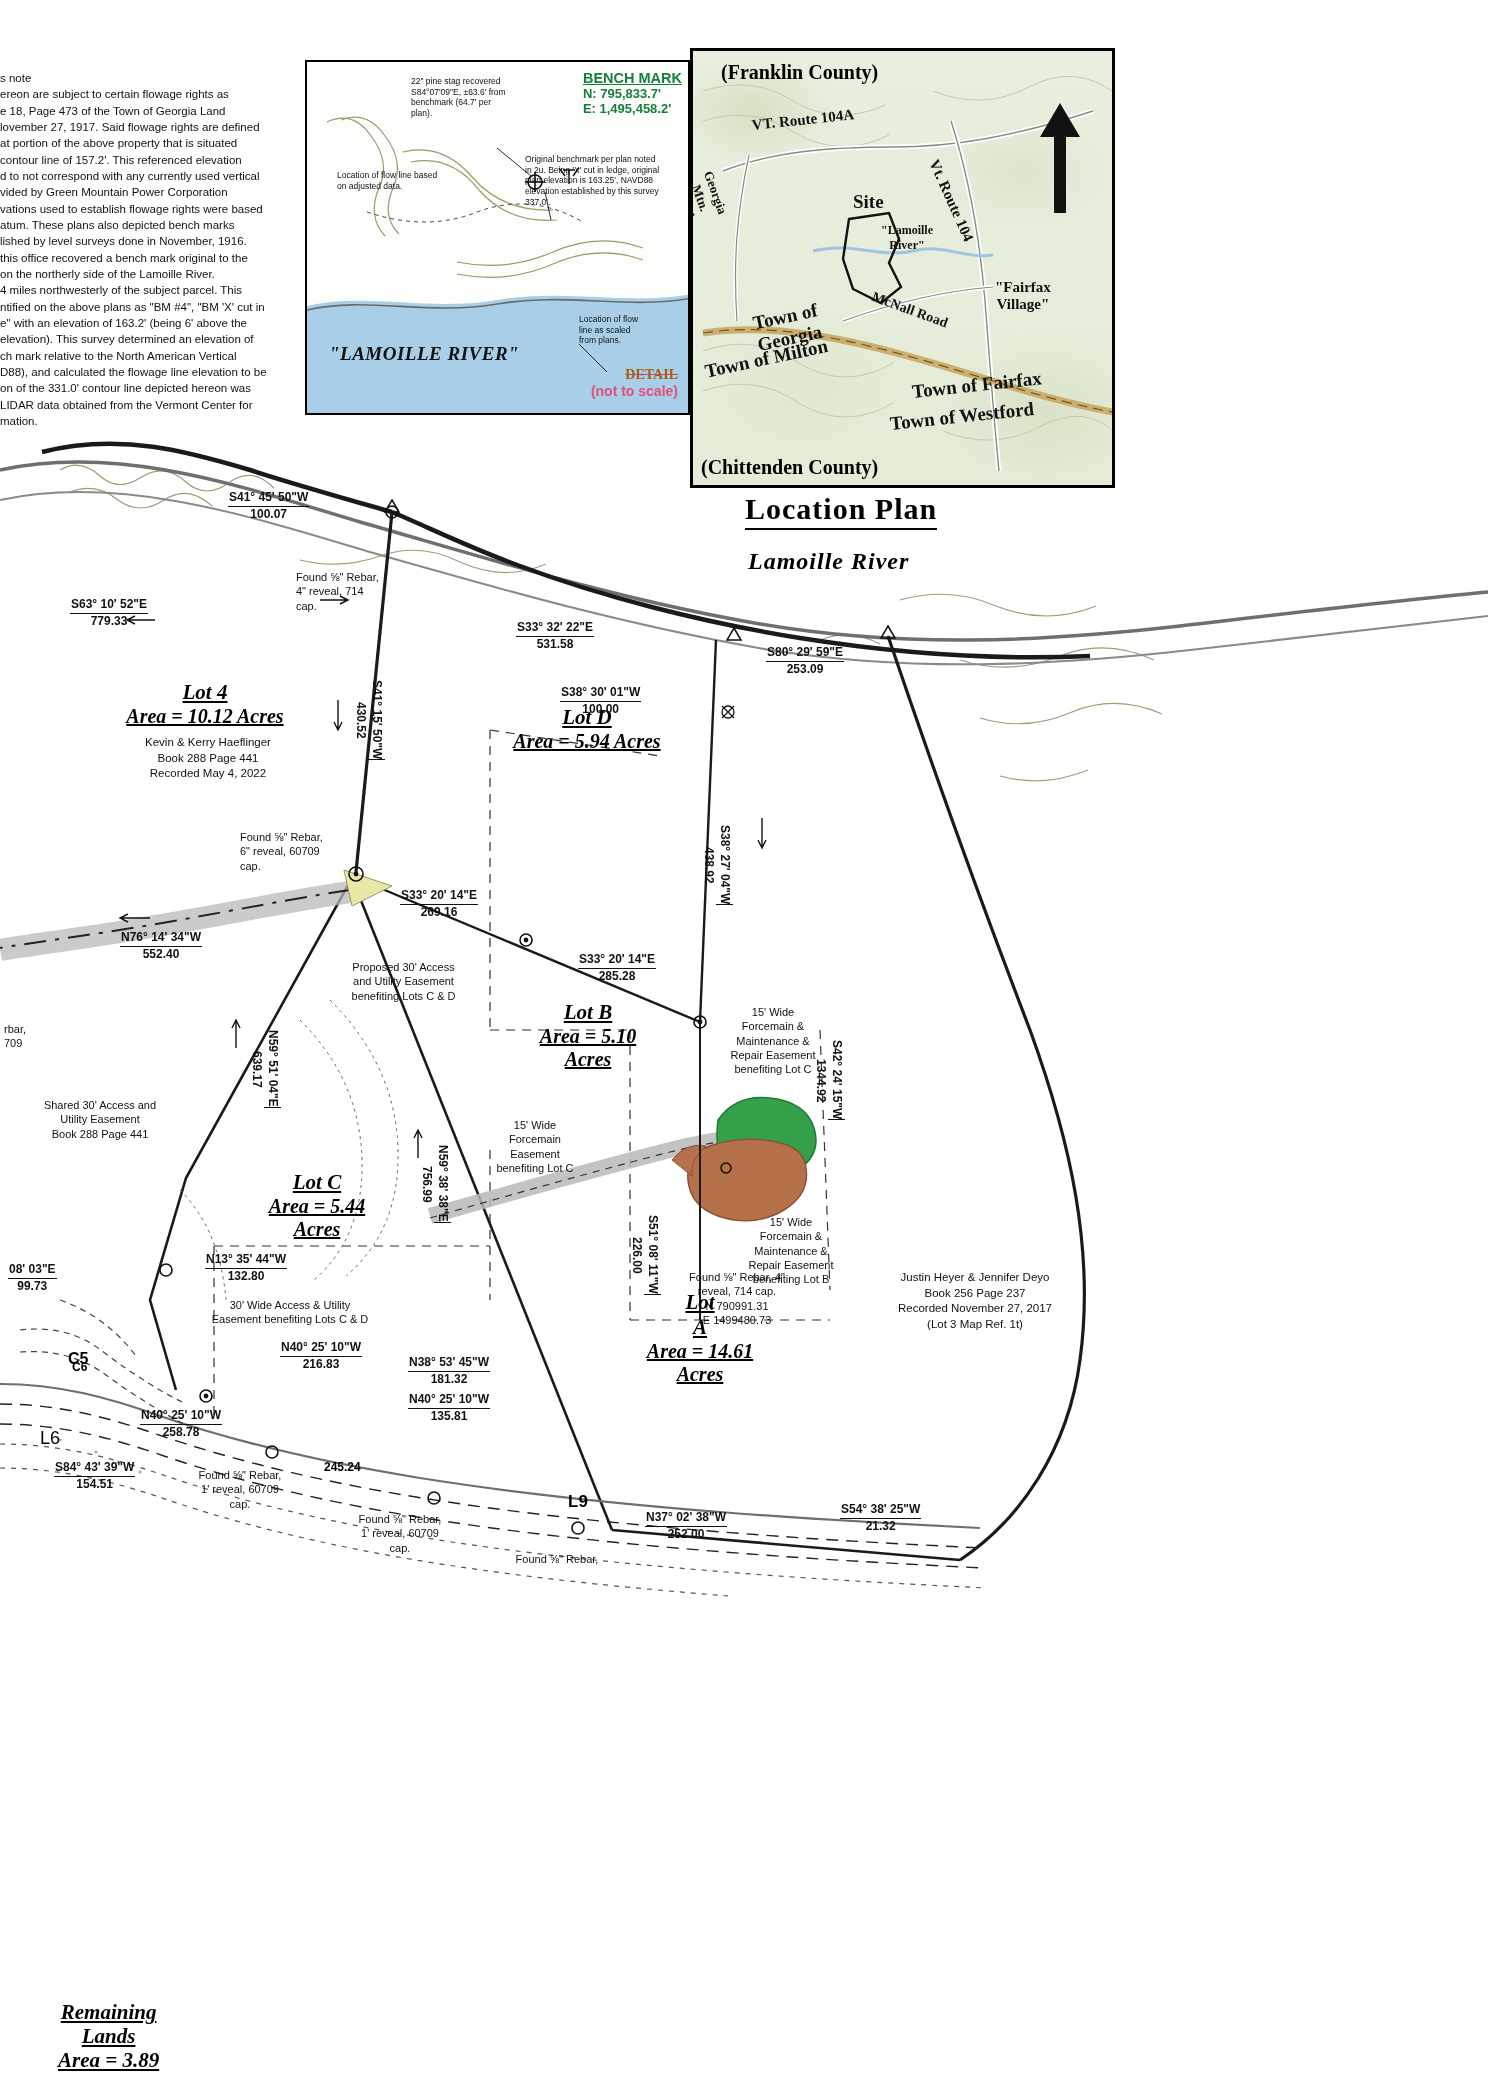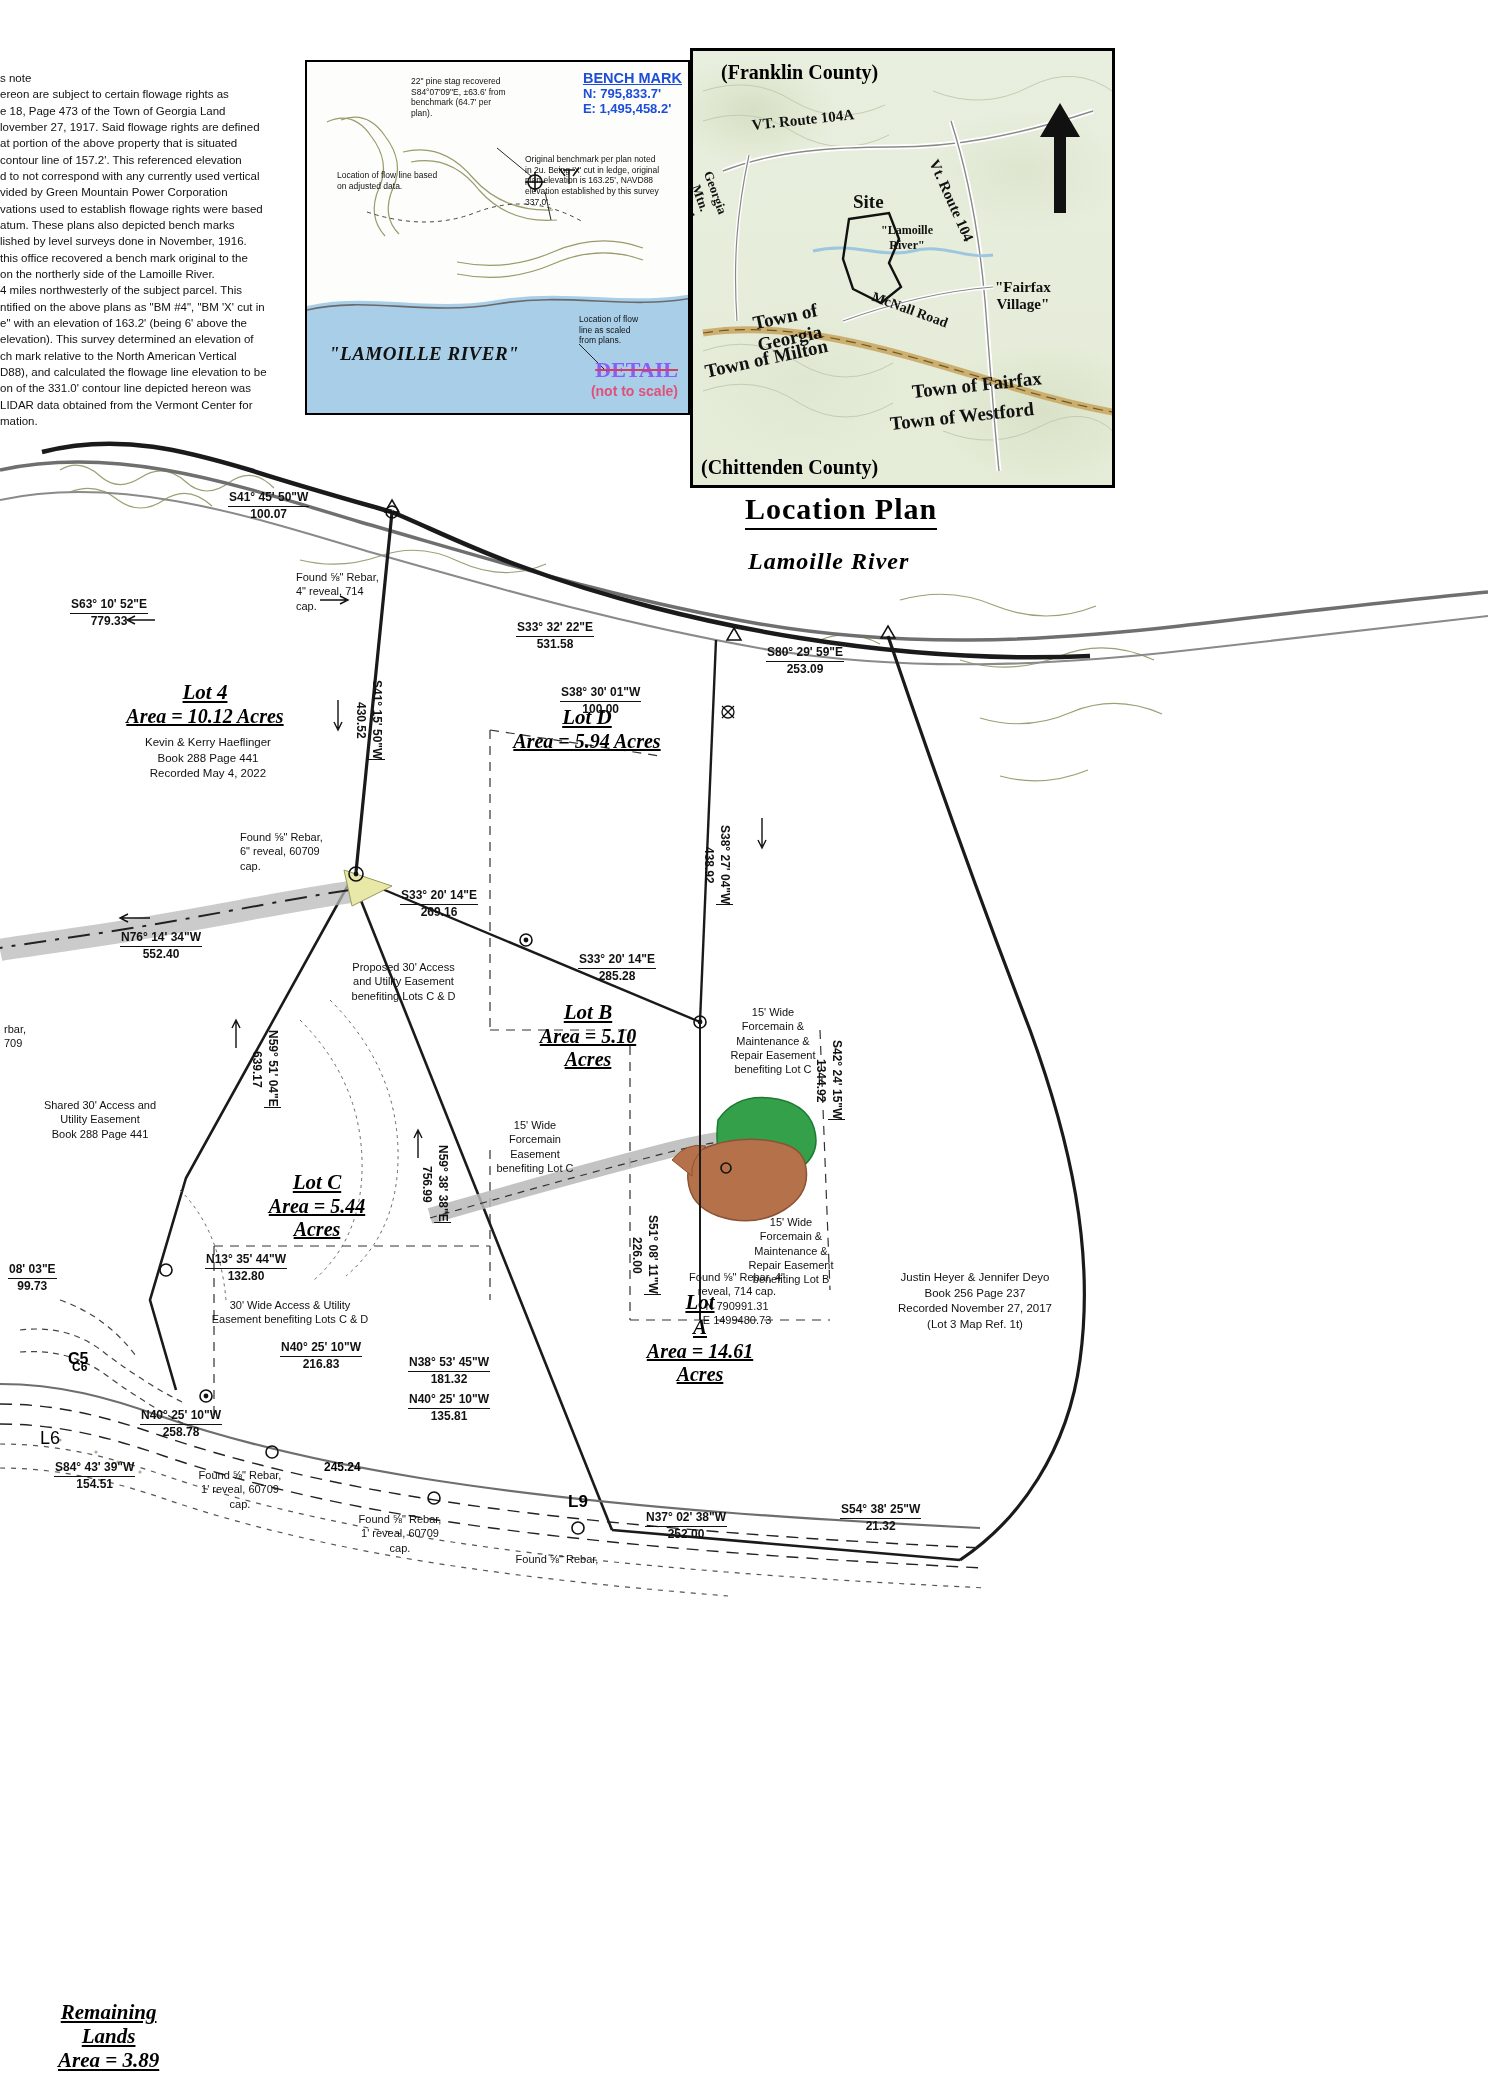--- a/index.html
+++ b/index.html
@@ -38,27 +38,27 @@
     font-family: "Liberation Serif", serif;
     font-weight: bold; font-size: 19px; font-style: italic;
     color: #111; letter-spacing: .5px;
   }
   .detail-tag {
     position: absolute; right: 10px; bottom: 14px;
     text-align: right;
   }
   .detail-tag .d1 {
     font-family: "Liberation Serif", serif;
-    font-weight: bold; font-size: 22px; color: #8b5cf6;
+    font-weight: bold; font-size: 14px; color: #a16207;
     text-decoration: line-through; text-decoration-color:#cf3f68;
   }
   .detail-tag .d2 { font-weight: bold; font-size: 14px; color: #e0507a; }
   .bm-block {
     position: absolute; right: 6px; top: 8px; text-align: left;
-    font-weight: bold; color:#1d4ed8;
+    font-weight: bold; color:#15803d;
   }
   .bm-block .bmt { font-size: 14.5px; text-align:center; text-decoration: underline; }
   .bm-block .bml { font-size: 13px; }
   .tiny { font-size: 8.5px; line-height: 1.25; color:#111; }
 
   
   .loc-inset {
     position: absolute;
     left: 690px; top: 48px;
     width: 425px; height: 440px;

